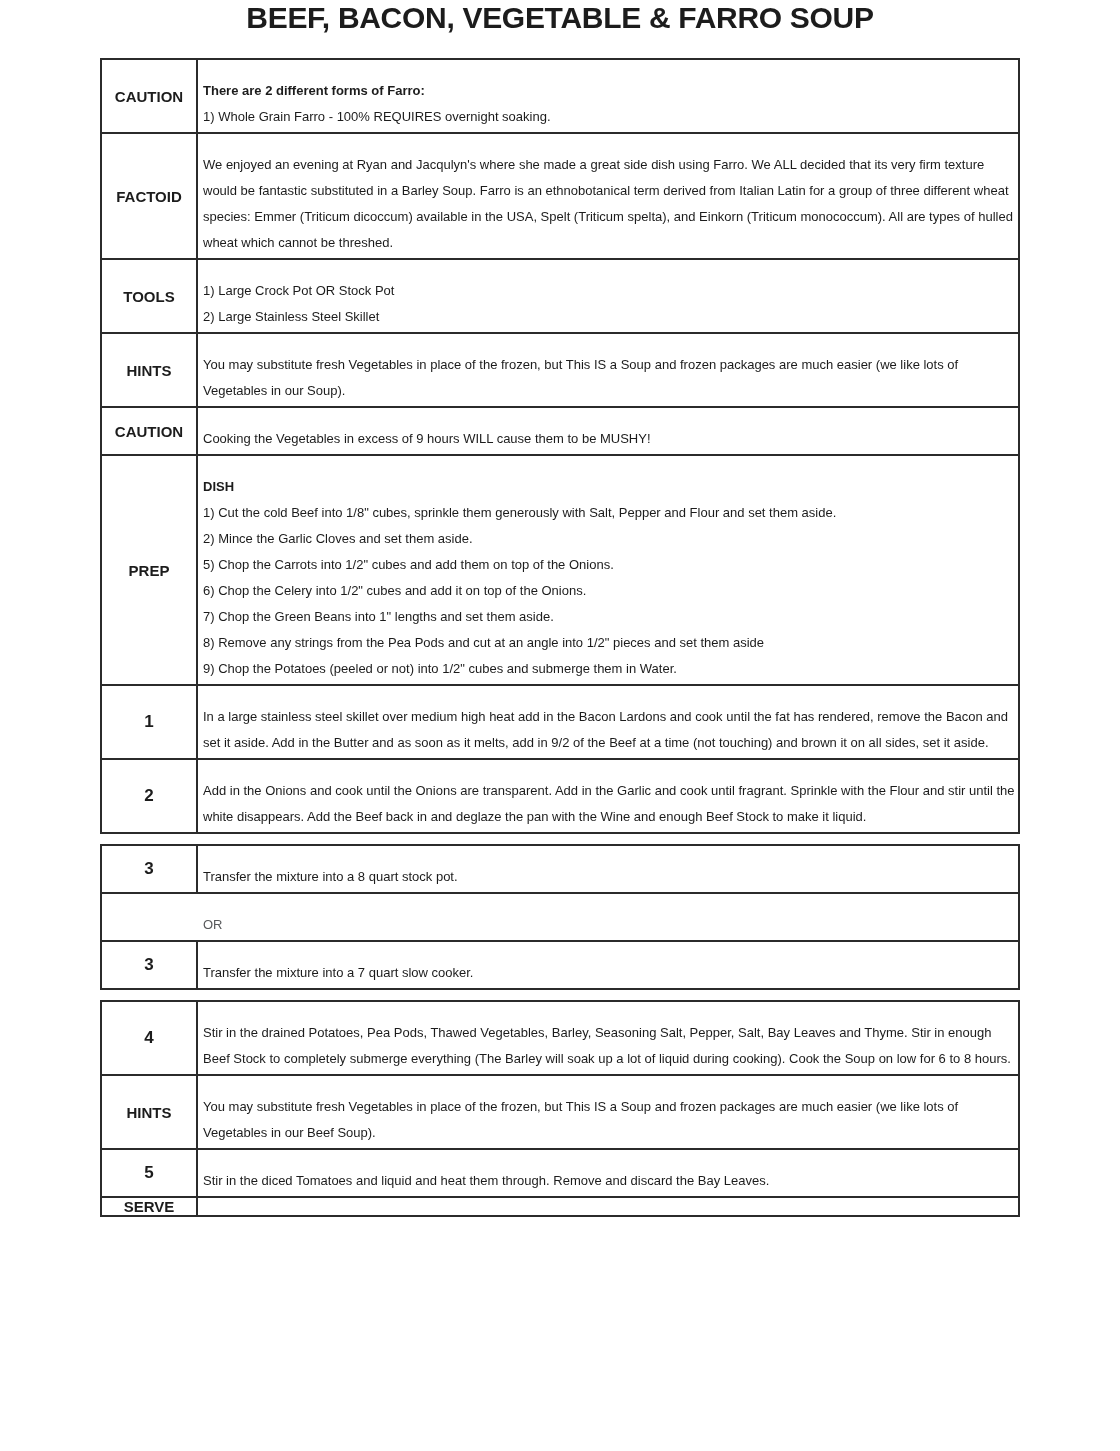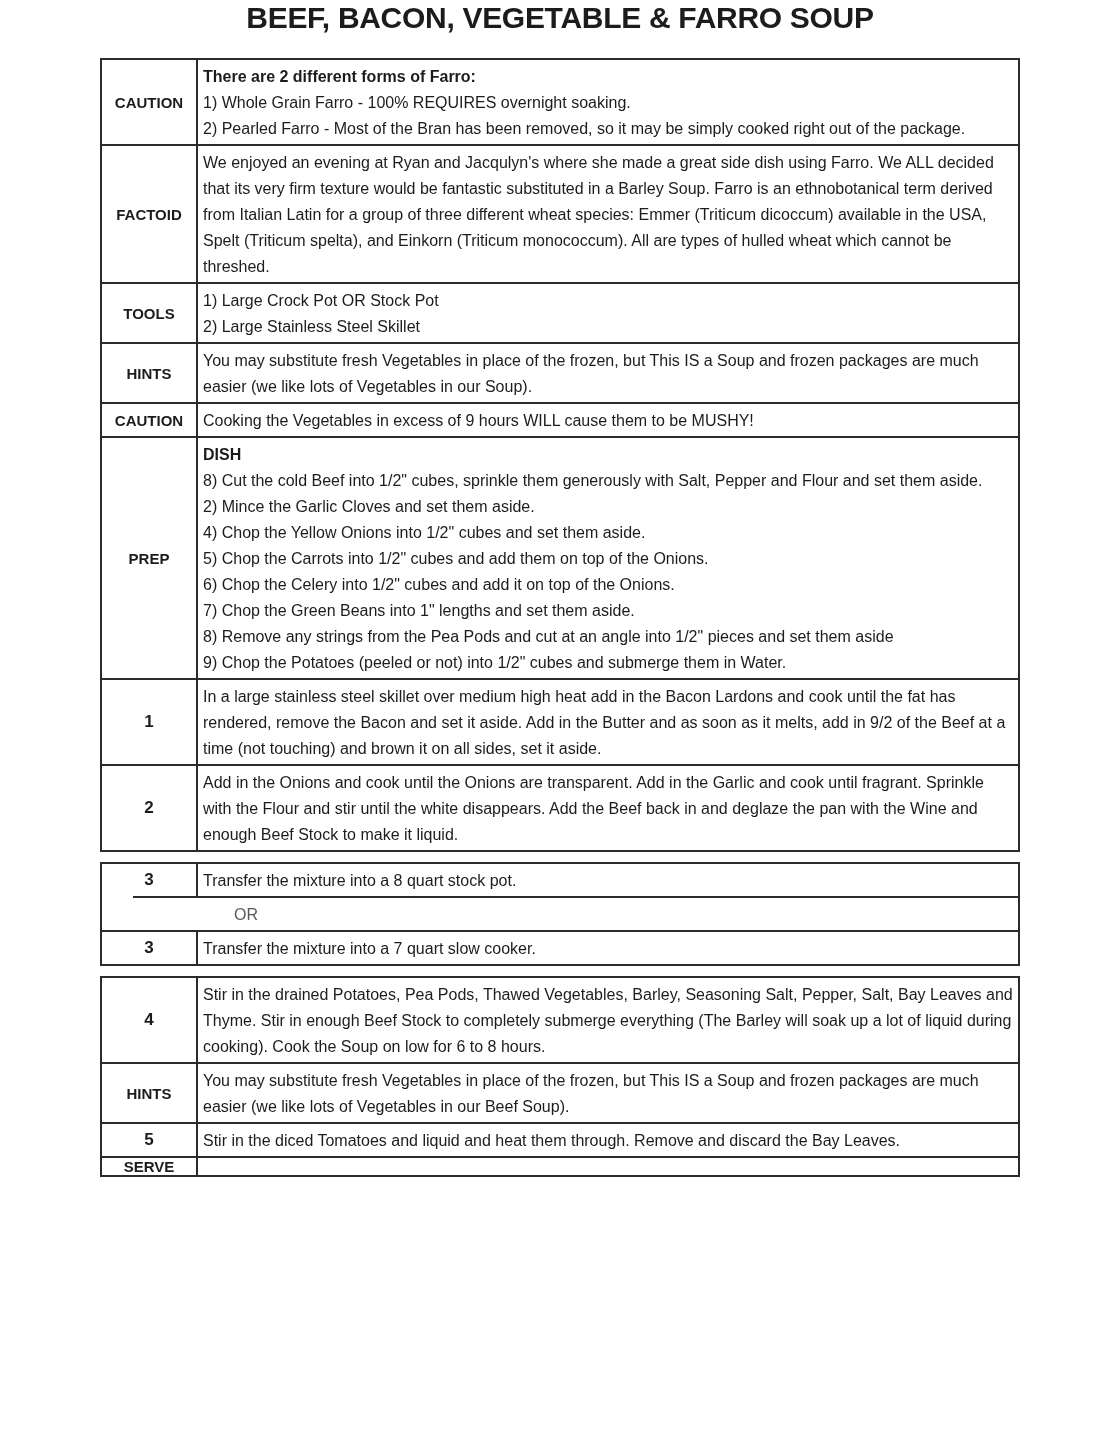--- a/index.html
+++ b/index.html
@@ -40,43 +40,42 @@
     display:flex;align-items:center;justify-content:center;
     border-right:2px solid var(--border);
     font-weight:700;
     text-align:center;
     padding:0 2px;
   }
   .label.small{font-size:15px;}
   .label.large{font-size:15px;}
   .label.num{font-size:17px;}
   .content{
-    padding:4px 3px 2px 5px;
-    font-size:16px;
+    padding:18px 3px 2px 5px;
+    font-size:13px;
     line-height:26px;
   }
-  .row.fullwidth{grid-template-columns:1fr;margin-left:31px;}
+  .row.fullwidth{grid-template-columns:1fr;}
   .row.fullwidth .content{padding-left:101px;}
   .para{margin:0;}
   .para.bold{font-weight:700;}
   .para.muted{color:var(--muted);}
 </style>
 </head>
 <body>
 
 <div>
   <h1 class="title">BEEF, BACON, VEGETABLE &amp; FARRO SOUP</h1>
   <div id="blocks">
       <div class="block">
         <div class="row">
           <div class="label small">CAUTION</div>
           <div class="content">
             <p class="para bold">There are 2 different forms of Farro:</p>
             <p class="para">1) Whole Grain Farro - 100% REQUIRES overnight soaking.</p>
-            <p class="para">2) Pearled Farro - Most of the Bran has been removed, so it may be simply cooked right out of the package.</p>
           </div>
         </div>
         <div class="row">
           <div class="label small">FACTOID</div>
           <div class="content">
             <p class="para">We enjoyed an evening at Ryan and Jacqulyn's where she made a great side dish using Farro. We ALL decided that its very firm texture would be fantastic substituted in a Barley Soup. Farro is an ethnobotanical term derived from Italian Latin for a group of three different wheat species: Emmer (Triticum dicoccum) available in the USA, Spelt (Triticum spelta), and Einkorn (Triticum monococcum). All are types of hulled wheat which cannot be threshed.</p>
           </div>
         </div>
         <div class="row">
           <div class="label large">TOOLS</div>
@@ -94,23 +93,22 @@
         <div class="row">
           <div class="label small">CAUTION</div>
           <div class="content">
             <p class="para">Cooking the Vegetables in excess of 9 hours WILL cause them to be MUSHY!</p>
           </div>
         </div>
         <div class="row">
           <div class="label large">PREP</div>
           <div class="content">
             <p class="para bold">DISH</p>
-            <p class="para">8) Cut the cold Beef into 1/2" cubes, sprinkle them generously with Salt, Pepper and Flour and set them aside.</p>
+            <p class="para">1) Cut the cold Beef into 1/8" cubes, sprinkle them generously with Salt, Pepper and Flour and set them aside.</p>
             <p class="para">2) Mince the Garlic Cloves and set them aside.</p>
-            <p class="para">4) Chop the Yellow Onions into 1/2" cubes and set them aside.</p>
             <p class="para">5) Chop the Carrots into 1/2" cubes and add them on top of the Onions.</p>
             <p class="para">6) Chop the Celery into 1/2" cubes and add it on top of the Onions.</p>
             <p class="para">7) Chop the Green Beans into 1" lengths and set them aside.</p>
             <p class="para">8) Remove any strings from the Pea Pods and cut at an angle into 1/2" pieces and set them aside</p>
             <p class="para">9) Chop the Potatoes (peeled or not) into 1/2" cubes and submerge them in Water.</p>
           </div>
         </div>
         <div class="row">
           <div class="label num">1</div>
           <div class="content">

